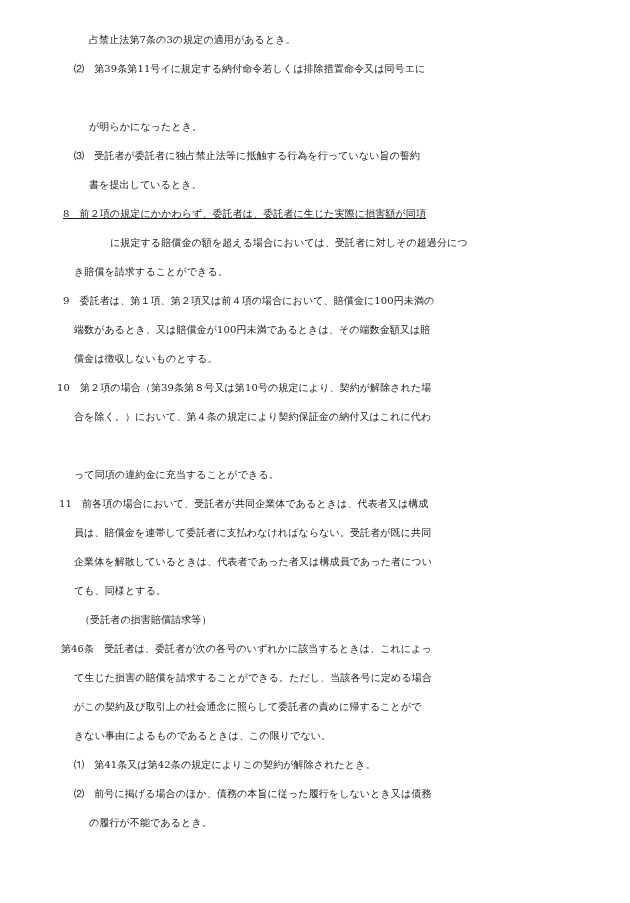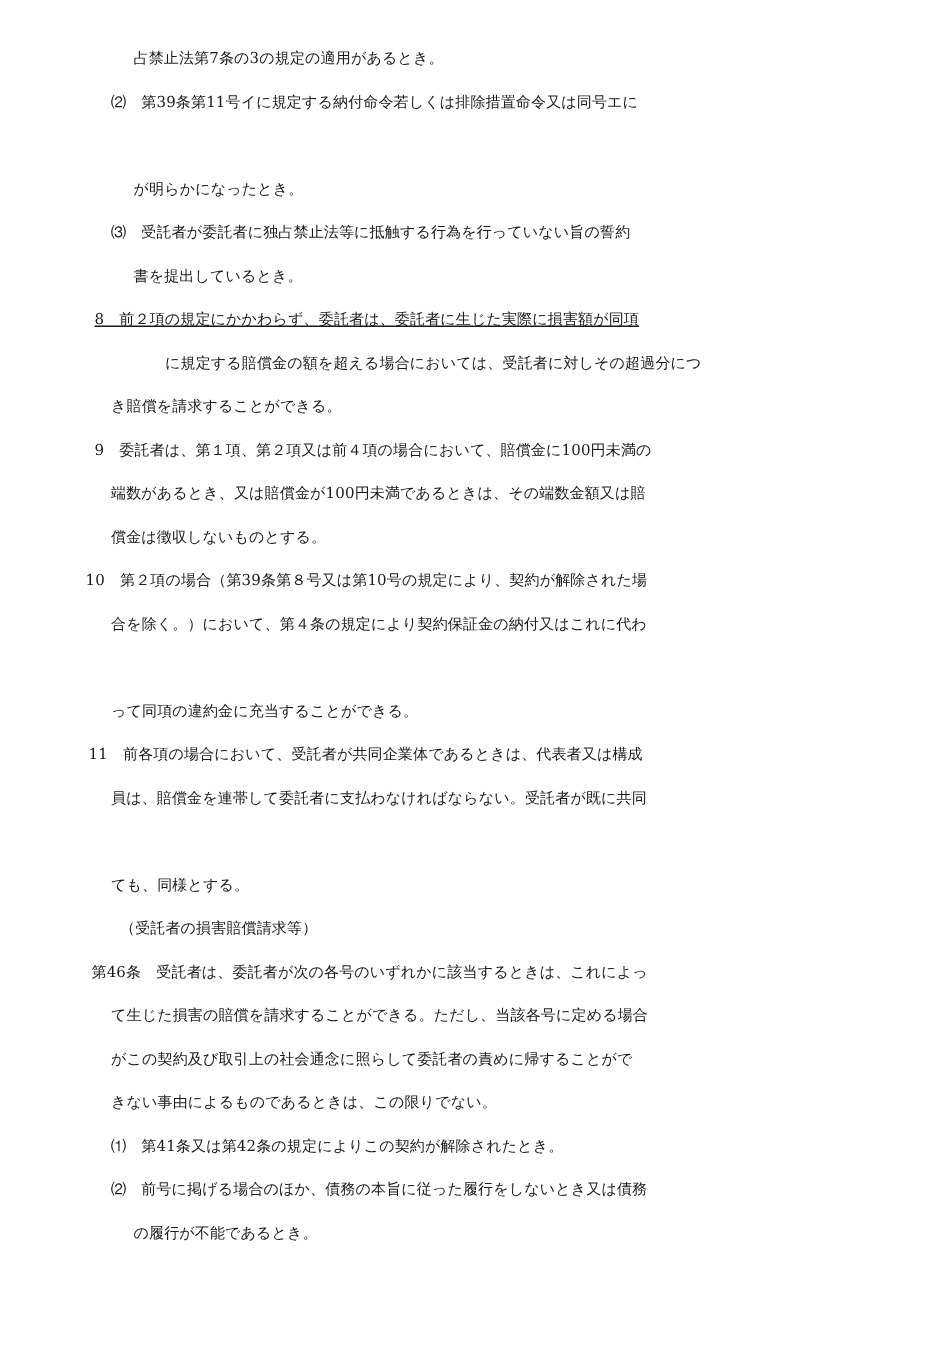--- a/index.html
+++ b/index.html
@@ -43,20 +43,21 @@
     <div class="line" style="left: 74px; top: 233px; margin-left: 36px;">に規定する賠償金の額を超える場合においては、受託者に対しその超過分につ</div>
     <div class="line" style="left: 74px; top: 262px;">き賠償を請求することができる。</div>
     <div class="line" style="left: 63px; top: 291px;">9　委託者は、第１項、第２項又は前４項の場合において、賠償金に100円未満の</div>
     <div class="line" style="left: 74px; top: 320px;">端数があるとき、又は賠償金が100円未満であるときは、その端数金額又は賠</div>
     <div class="line" style="left: 74px; top: 349px;">償金は徴収しないものとする。</div>
     <div class="line" style="left: 57px; top: 378px;">10　第２項の場合（第39条第８号又は第10号の規定により、契約が解除された場</div>
     <div class="line" style="left: 74px; top: 407px;">合を除く。）において、第４条の規定により契約保証金の納付又はこれに代わ</div>
     <div class="line" style="left: 74px; top: 465px;">って同項の違約金に充当することができる。</div>
     <div class="line" style="left: 59px; top: 494px;">11　前各項の場合において、受託者が共同企業体であるときは、代表者又は構成</div>
     <div class="line" style="left: 74px; top: 523px;">員は、賠償金を連帯して委託者に支払わなければならない。受託者が既に共同</div>
+    <div class="line" style="left: 74px; top: 552px;">企業体を解散しているときは、代表者であった者又は構成員であった者につい</div>
     <div class="line" style="left: 74px; top: 581px;">ても、同様とする。</div>
     <div class="line" style="left: 80px; top: 610px;">（受託者の損害賠償請求等）</div>
     <div class="line" style="left: 61px; top: 639px;">第46条　受託者は、委託者が次の各号のいずれかに該当するときは、これによっ</div>
     <div class="line" style="left: 74px; top: 668px;">て生じた損害の賠償を請求することができる。ただし、当該各号に定める場合</div>
     <div class="line" style="left: 74px; top: 697px;">がこの契約及び取引上の社会通念に照らして委託者の責めに帰することがで</div>
     <div class="line" style="left: 74px; top: 726px;">きない事由によるものであるときは、この限りでない。</div>
     <div class="line" style="left: 74px; top: 755px;">⑴　第41条又は第42条の規定によりこの契約が解除されたとき。</div>
     <div class="line" style="left: 74px; top: 784px;">⑵　前号に掲げる場合のほか、債務の本旨に従った履行をしないとき又は債務</div>
     <div class="line" style="left: 89px; top: 813px;">の履行が不能であるとき。</div>
   </div>

